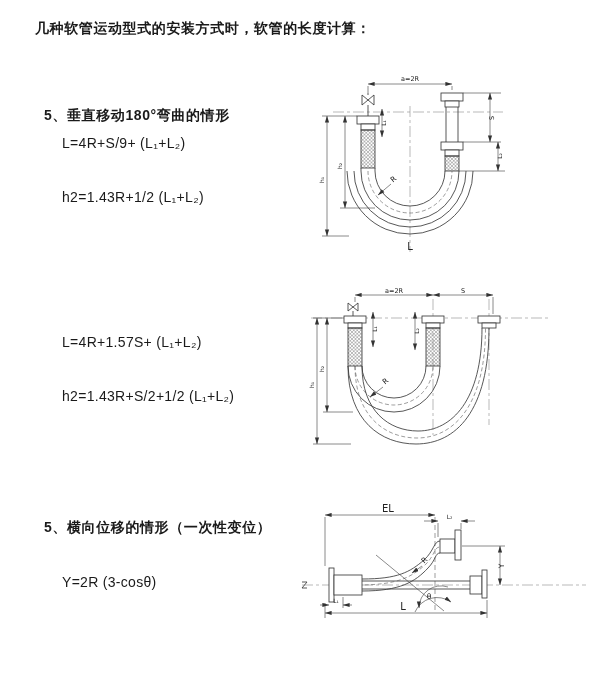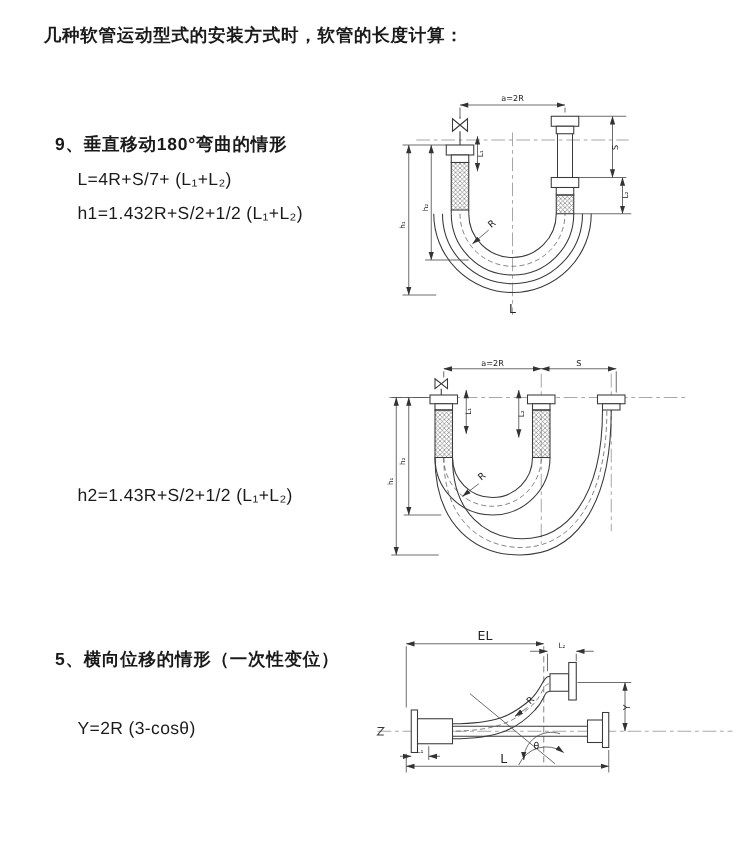--- a/index.html
+++ b/index.html
@@ -24,24 +24,25 @@
   .lbl-m{font-size:7.5px}
   .lbl-L{font-size:10px}
 </style>
 </head>
 <body>
 
 <div class="page">
 
   <div class="abs title" style="left:35px;top:20px">几种软管运动型式的安装方式时，软管的长度计算：</div>
 
-  <div class="abs heading" style="left:44px;top:107px">9、垂直移动180°弯曲的情形</div>
-  <div class="abs formula" style="left:62px;top:135px">L=4R+S/7+ (L₁+L₂)</div>
-  <div class="abs formula" style="left:62px;top:162px">h1=1.432R+S/2+1/2 (L₁+L₂)</div>
-
+  <div class="abs heading" style="left:44px;top:107px">5、垂直移动180°弯曲的情形</div>
+  <div class="abs formula" style="left:62px;top:135px">L=4R+S/9+ (L₁+L₂)</div>
+  <div class="abs formula" style="left:62px;top:189px">h2=1.43R+1/2 (L₁+L₂)</div>
+
+  <div class="abs formula" style="left:62px;top:334px">L=4R+1.57S+ (L₁+L₂)</div>
   <div class="abs formula" style="left:62px;top:388px">h2=1.43R+S/2+1/2 (L₁+L₂)</div>
 
   <div class="abs heading" style="left:44px;top:519px">5、横向位移的情形（一次性变位）</div>
   <div class="abs formula" style="left:62px;top:574px">Y=2R (3-cosθ)</div>
 
   <svg style="left:305px;top:68px" width="240" height="190" viewBox="0 0 240 190">
     <defs>
       <pattern id="b1" patternUnits="userSpaceOnUse" width="3.5" height="3.5">
         <path d="M0,3.5 L3.5,0 M0,0 L3.5,3.5" stroke="#777" stroke-width="0.5" fill="none"></path>
       </pattern>

